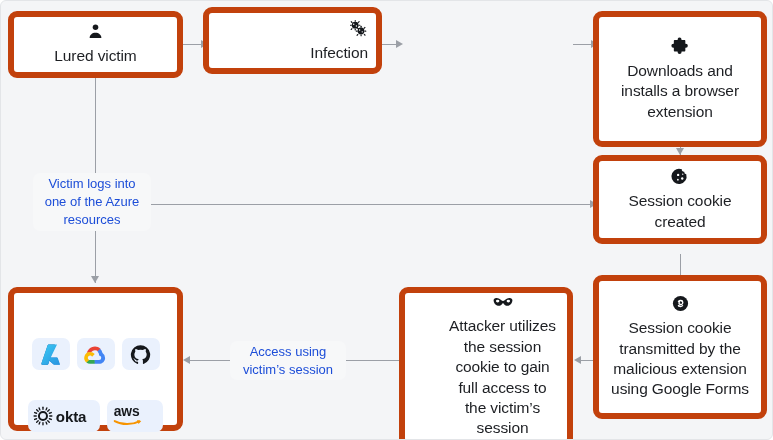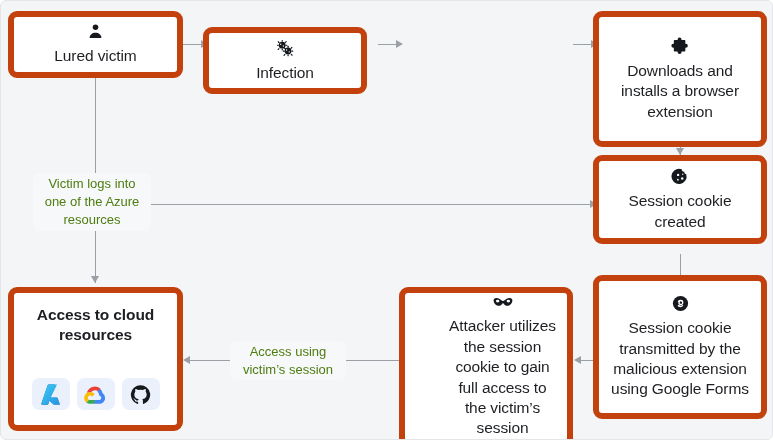--- a/index.html
+++ b/index.html
@@ -44,21 +44,21 @@
   }
   .label{
     position:absolute;
     background:#f7f8f9;
     border-radius:7px;
     box-sizing:border-box;
     display:flex;
     align-items:center;
     justify-content:center;
     text-align:center;
-    color:#4d7c0f;
+    color:#1d4ed8;
     font-size:13px;
     line-height:1.38;
     padding:5px 7px;
     z-index:4;
   }
   
   .ln{position:absolute;background:#9b9fa6;z-index:1;}
   .lnh{height:1.4px;}
   .lnv{width:1.4px;}
   .arw{position:absolute;width:0;height:0;z-index:2;}
@@ -115,21 +115,21 @@
   <div class="node" style="left:7px;top:10px;width:175px;height:67px;">
     <span class="ico">
       <svg width="19" height="19" viewBox="0 0 24 24" fill="#15181c">
         <circle cx="12" cy="6.6" r="3.5"></circle>
         <path d="M4.6 20.2c0-4.1 3.3-6.6 7.4-6.6s7.4 2.5 7.4 6.6z"></path>
       </svg>
     </span>
     <span>Lured victim</span>
   </div>
 
-  <div class="node" style="left:202px;top:26px;width:164px;height:67px;">
+  <div class="node" style="left:202px;top:6px;width:179px;height:67px;align-items:flex-end;">
     <span class="ico">
       <svg width="20" height="20" viewBox="0 0 24 24" fill="#15181c">
         <g>
           <circle cx="8.6" cy="8.6" r="4.1"></circle>
           <rect x="8" y="2.3" width="1.4" height="2.3" rx="0.6"></rect>
           <rect x="8" y="12.7" width="1.4" height="2.3" rx="0.6"></rect>
           <rect x="2.3" y="8" width="2.3" height="1.4" rx="0.6"></rect>
           <rect x="12.7" y="8" width="2.3" height="1.4" rx="0.6"></rect>
           <rect x="3.6" y="3.6" width="1.4" height="2.6" rx="0.6" transform="rotate(-45 4.3 4.9)"></rect>
           <rect x="12.3" y="11.9" width="1.4" height="2.6" rx="0.6" transform="rotate(-45 13 13.2)"></rect>
@@ -197,21 +197,20 @@
       <svg width="22" height="16" viewBox="0 0 28 16" fill="#15181c">
         <path d="M2 4.6C2 2.6 3.6 1.3 5.8 1.5c2.5.25 4.6 1.6 6.1 3 .7.65 1.5.9 2.1.9s1.4-.25 2.1-.9c1.5-1.4 3.6-2.75 6.1-3C24.4 1.3 26 2.6 26 4.6c0 3.2-2.2 6.3-5.3 6.9-2.5.5-4.8-.6-5.9-2.5-.3-.5-.5-.9-.8-.9s-.5.4-.8.9c-1.1 1.9-3.4 3-5.9 2.5C4.2 10.9 2 7.8 2 4.6z"></path>
         <ellipse cx="7.2" cy="5.6" rx="2.2" ry="1.7" fill="#fff"></ellipse>
         <ellipse cx="20.8" cy="5.6" rx="2.2" ry="1.7" fill="#fff"></ellipse>
       </svg>
     </span>
     <span>Attacker utilizes the session cookie to gain full access to the victim’s session</span>
   </div>
 
   <div class="node" style="left:7px;top:286px;width:175px;height:144px;justify-content:flex-start;padding-top:12px;">
-    <span style="font-weight:700;font-size:15.5px;line-height:1.3;">Access to cloud resources</span>
 
     <div class="logos">
       <div class="logorow">
 
         <div class="tile sq">
           <svg width="24" height="22" viewBox="0 0 24 22">
             <defs>
               <linearGradient id="azg1" x1="0" y1="0" x2="1" y2="1">
                 <stop offset="0" stop-color="#114a8b"></stop>
                   <stop offset="1" stop-color="#0669bc"></stop>

